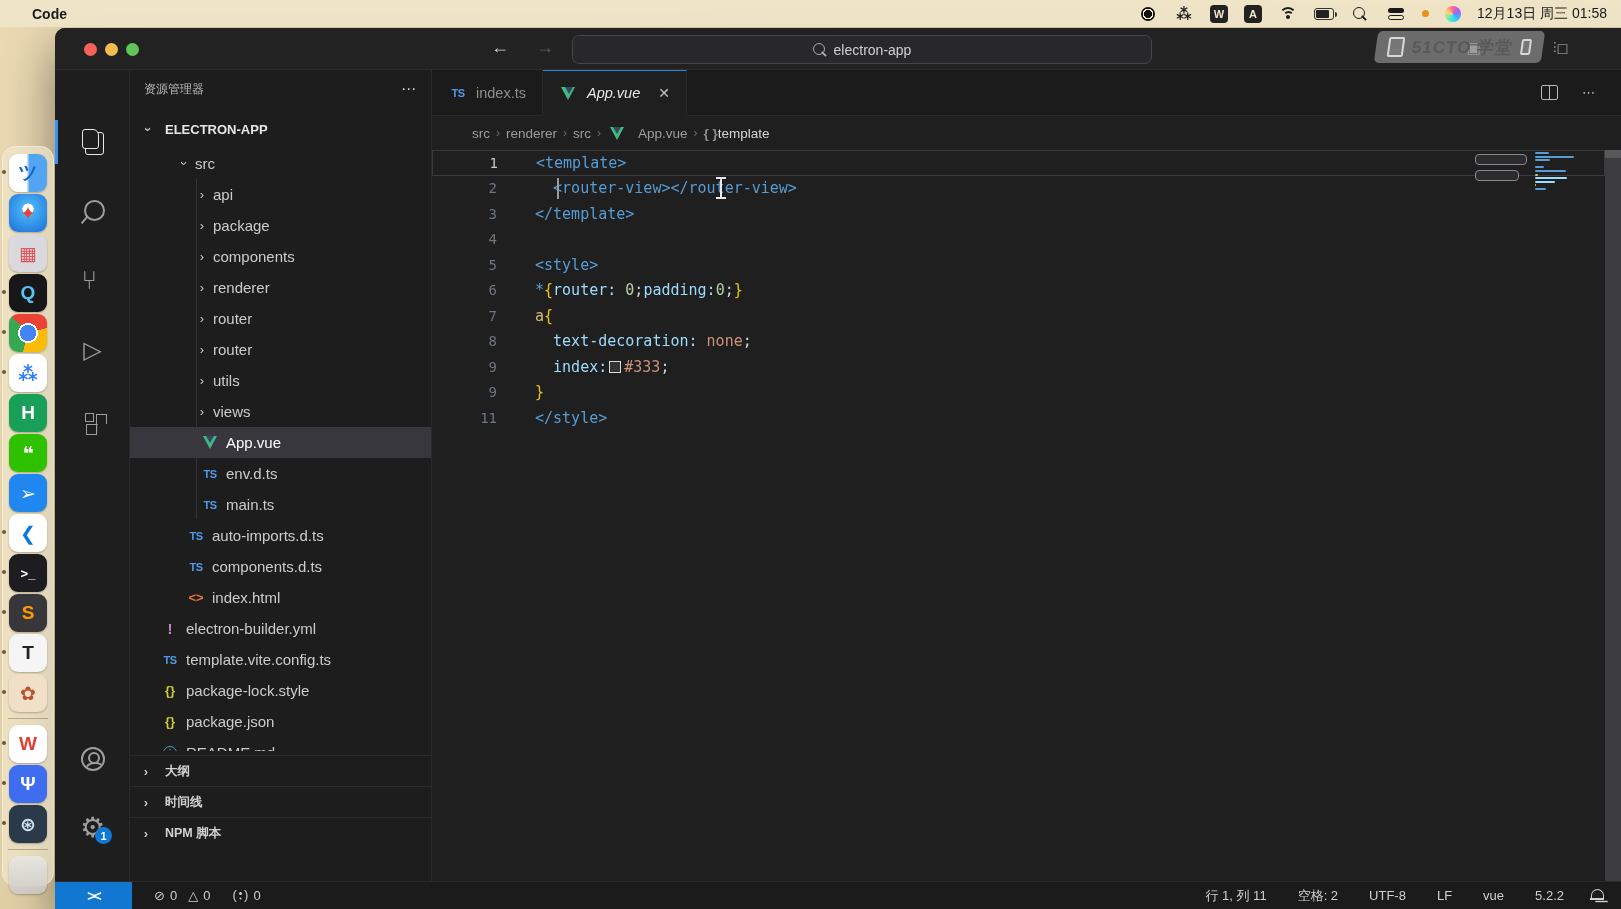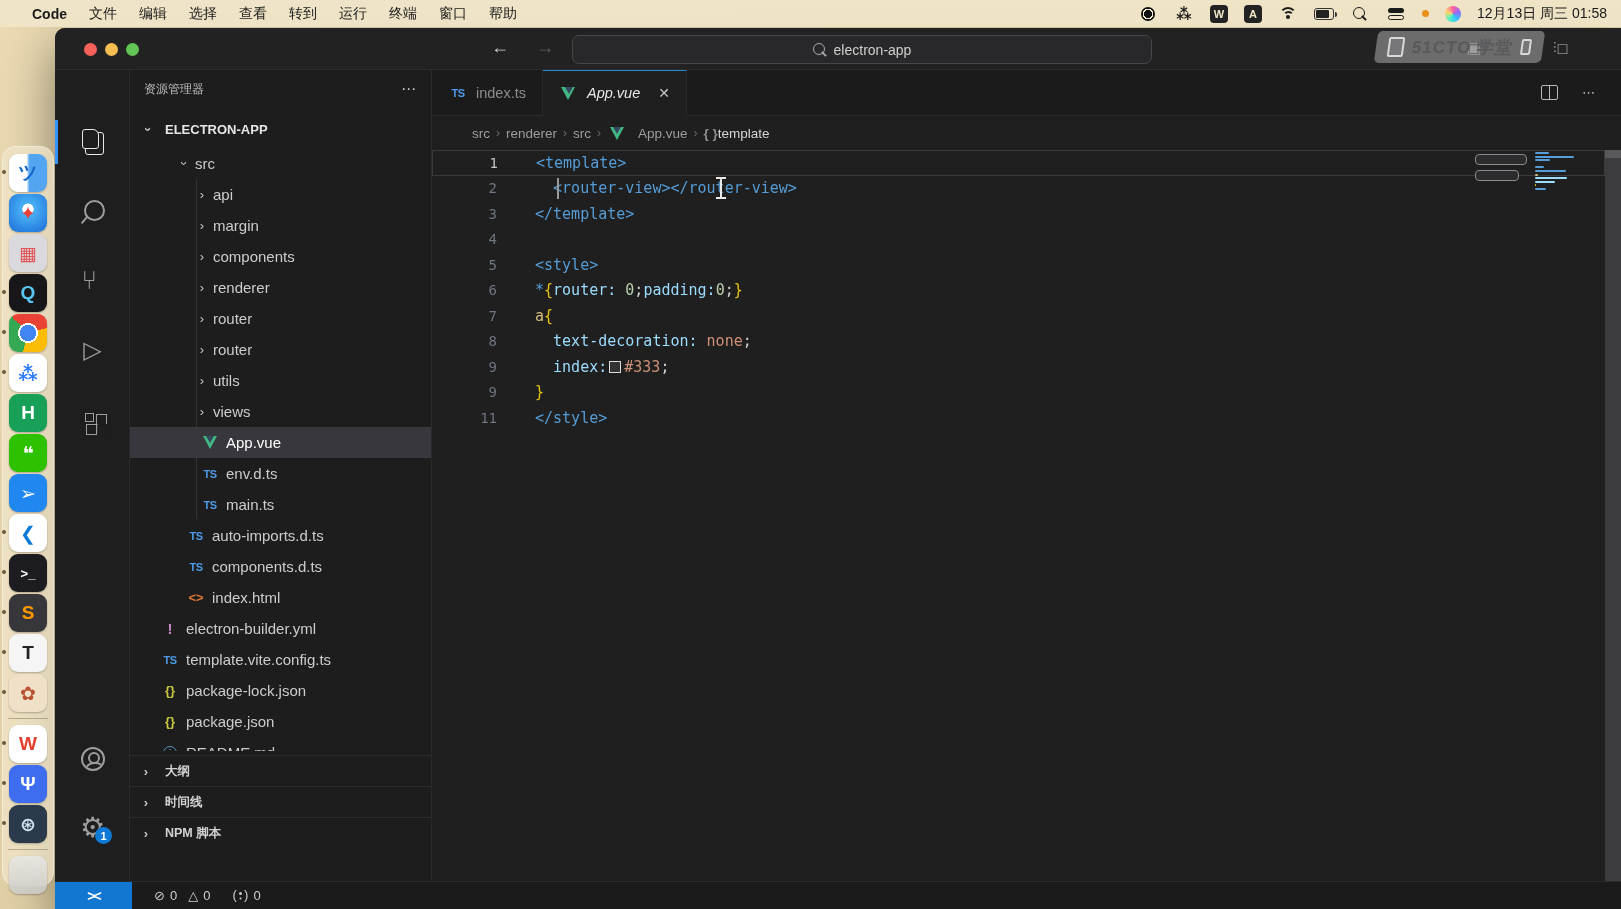--- a/index.html
+++ b/index.html
@@ -165,21 +165,20 @@
   .ic-tower::before { content:"("; position:absolute; left:0; top:-2px; color:#d0d0d0; font-size:13px; }
   .ic-tower::after { content:")"; position:absolute; right:0; top:-2px; color:#d0d0d0; font-size:13px; }
   .ic-tower i { position:absolute; left:6.5px; top:3px; width:3px; height:3px; border-radius:50%; background:#d0d0d0; box-shadow:0 5px 0 -0.5px #d0d0d0; }
 </style>
 </head>
 <body>
 
 <div id="menubar">
   <span class="apple"></span>
   <span class="appname">Code</span>
-  <span id="menu-items"><span class="mitem">文件</span><span class="mitem">编辑</span><span class="mitem">选择</span><span class="mitem">查看</span><span class="mitem">转到</span><span class="mitem">运行</span><span class="mitem">终端</span><span class="mitem">窗口</span><span class="mitem">帮助</span></span>
   <span class="right">
     <span class="mb-ic">
         <i class="ic-record"></i>
       </span>
     <span class="mb-ic ic-share">⁂</span>
     <span class="ic-badge">W</span>
     <span class="ic-badge">A</span>
     <span class="mb-ic">
         <span class="ic-wifi">
           <i></i>
@@ -337,21 +336,21 @@
         <div class="trow" style="top: 0px; padding-left: 46px;">
           <span class="chev exp">›</span>
           <span>src</span>
         </div>
         <div class="trow" style="top: 31px; padding-left: 64px;">
           <span class="chev">›</span>
           <span>api</span>
         </div>
         <div class="trow" style="top: 62px; padding-left: 64px;">
           <span class="chev">›</span>
-          <span>margin</span>
+          <span>package</span>
         </div>
         <div class="trow" style="top: 93px; padding-left: 64px;">
           <span class="chev">›</span>
           <span>components</span>
         </div>
         <div class="trow" style="top: 124px; padding-left: 64px;">
           <span class="chev">›</span>
           <span>renderer</span>
         </div>
         <div class="trow" style="top: 155px; padding-left: 64px;">
@@ -402,21 +401,21 @@
         <div class="trow" style="top: 465px; padding-left: 30px;">
           <span class="ficon yml">!</span>
           <span>electron-builder.yml</span>
         </div>
         <div class="trow" style="top: 496px; padding-left: 30px;">
           <span class="ficon ts">TS</span>
           <span>template.vite.config.ts</span>
         </div>
         <div class="trow" style="top: 527px; padding-left: 30px;">
           <span class="ficon json">{}</span>
-          <span>package-lock.json</span>
+          <span>package-lock.style</span>
         </div>
         <div class="trow" style="top: 558px; padding-left: 30px;">
           <span class="ficon json">{}</span>
           <span>package.json</span>
         </div>
         <div class="trow" style="top: 589px; padding-left: 30px;">
           <span class="ficon info">
             <i>i</i>
           </span>
           <span>README.md</span>
@@ -557,15 +556,28 @@
         <span>0</span>
       <span style="margin-left:6px">△</span>
         <span>0</span>
     </div>
     <div class="st-item">
       <span class="ic-tower">
           <i></i>
         </span>
       <span>0</span>
     </div>
+    <div id="st-right">
+      <span class="st-item" style="margin-left: 0px; display: flex;" id="st-right-items">
+          <span class="st-item">行 1, 列 11</span>
+          <span class="st-item">空格: 2</span>
+          <span class="st-item">UTF-8</span>
+          <span class="st-item">LF</span>
+          <span class="st-item">vue</span>
+          <span class="st-item">5.2.2</span>
+        </span>
+      <span class="st-item">
+          <span class="ic-bell"></span>
+        </span>
+    </div>
   </div>
 
 </div>
 
 </body></html>

